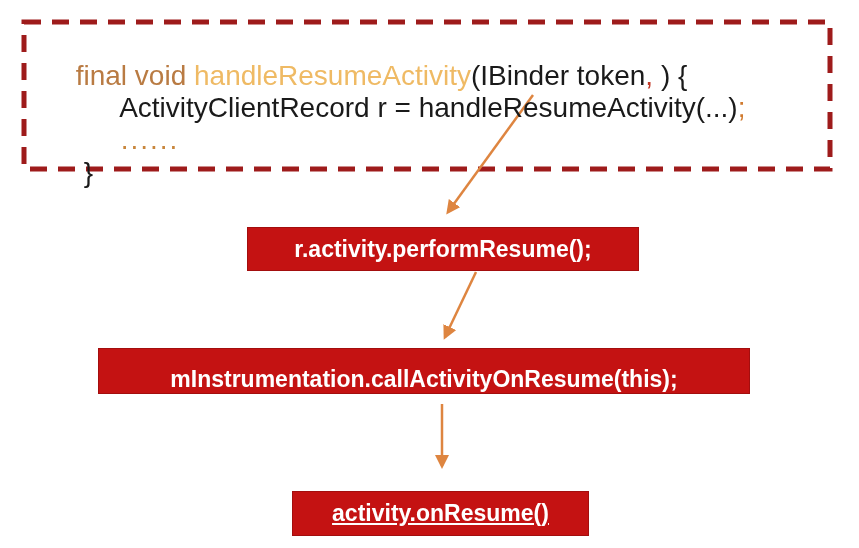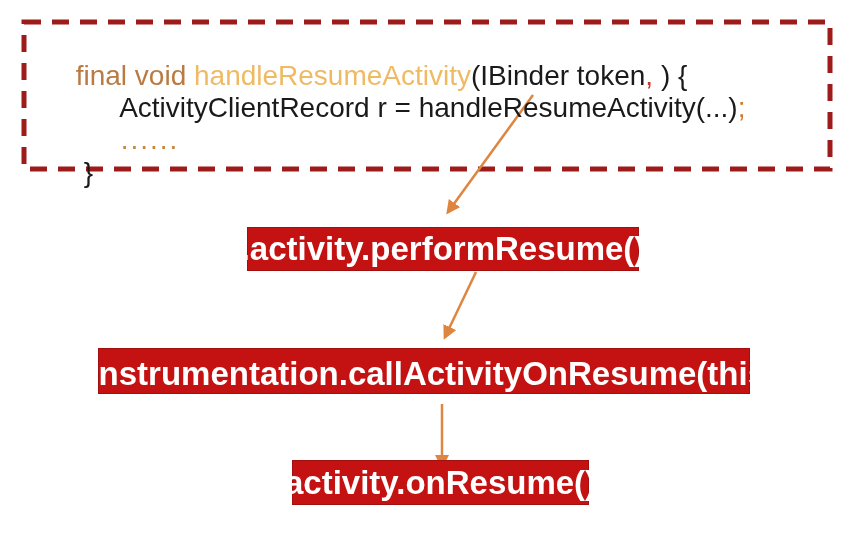--- a/index.html
+++ b/index.html
@@ -38,27 +38,27 @@
   .tok-ellipsis  { color: #c8863c; letter-spacing: 2px; }
   .flow-box {
     position: absolute;
     z-index: 2;
     background: #c41212;
     border: 1px solid #a30e0e;
     display: flex;
     align-items: center;
     justify-content: center;
     color: #ffffff;
-    font-size: 33px;
+    font-size: 23px;
     font-weight: 600;
     white-space: nowrap;
   }
   #flow-box-1 { left: 247px; top: 227px; width: 390px; height: 42px; }
   #flow-box-2 { left: 98px; top: 348px; width: 650px; height: 44px; align-items: flex-end; }
-  #flow-box-3 { left: 292px; top: 460px; width: 295px; height: 43px; }
+  #flow-box-3 { left: 292px; top: 491px; width: 295px; height: 43px; text-decoration: underline; }
   #code-line-1 { left: 29px;  top: 32px;  }
   #code-line-2 { left: 74px;  top: 64px;  }
   #code-line-3 { left: 74px;  top: 96px;  }
   #code-line-4 { left: 37px;  top: 129px; }
 </style>
 </head>
 <body>
 
 <div id="canvas">
 

